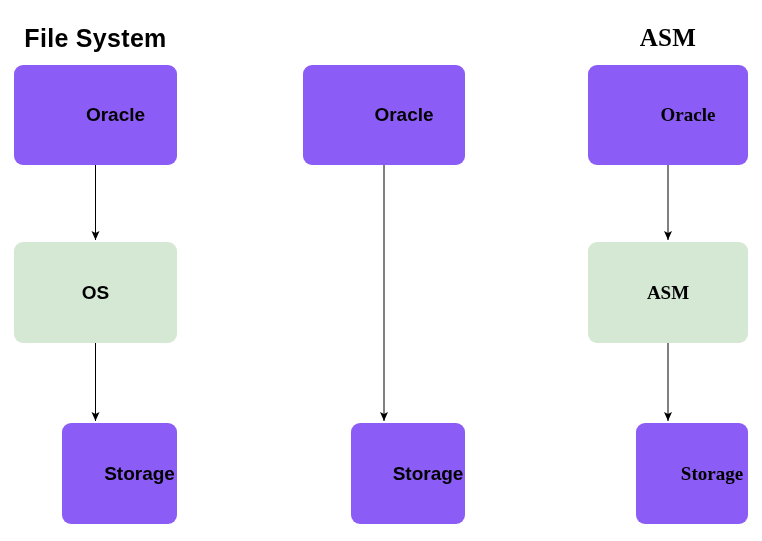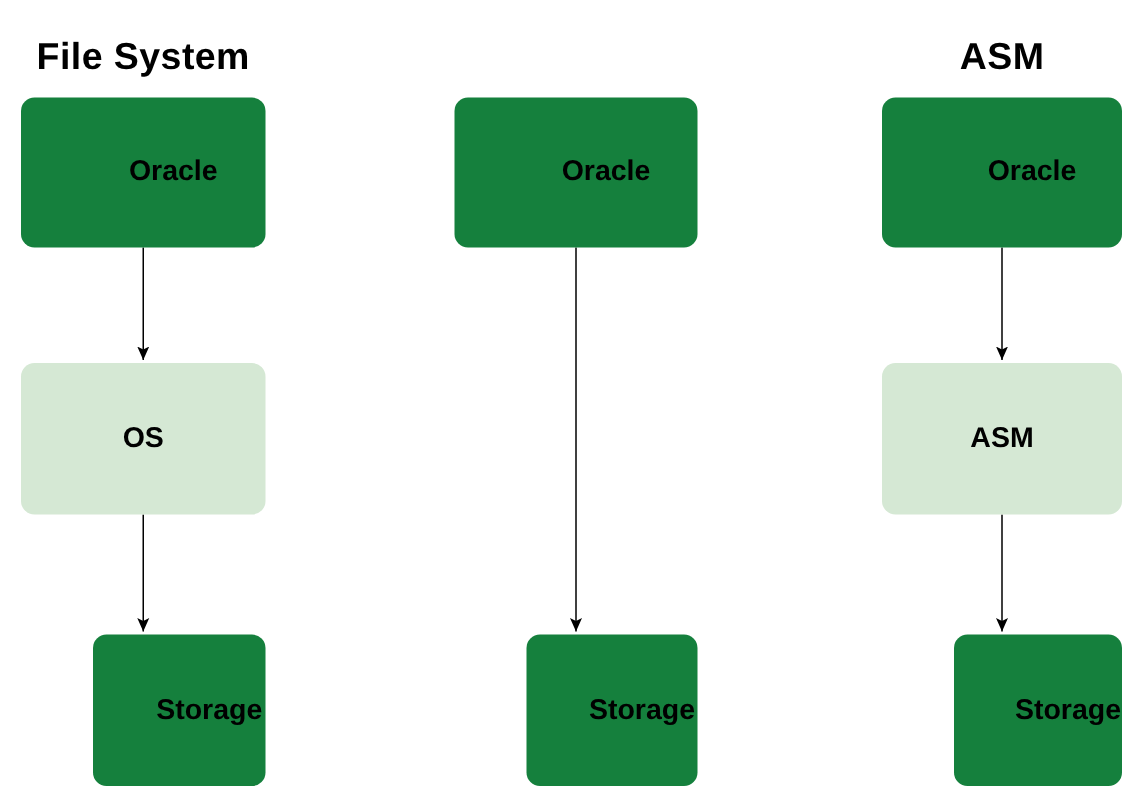--- a/index.html
+++ b/index.html
@@ -46,21 +46,21 @@
     border-radius: 9px;
     display: flex;
     align-items: center;
     justify-content: center;
   }
   .node .label {
     font-size: 19px;
     font-weight: bold;
     color: #000000;
   }
-  .node.blue  { background: #15803d; padding-left: 40px; }
+  .node.blue  { background: #8b5cf6; padding-left: 40px; }
   .node.green { background: #d5e8d4; }
   .row1 { top: 65px;  height: 100px; }
   .row2 { top: 242px; height: 101px; text-align: center; }
   .row3 { top: 423px; height: 101px; margin-left: 48px; }
 </style>
 </head>
 <body>
 
 <div class="canvas">
 
@@ -92,21 +92,21 @@
 
   <div class="col" style="left:303px; width:162px;">
     <div class="node blue row1">
       <span class="label">Oracle</span>
     </div>
     <div class="node blue row3">
       <span class="label">Storage</span>
     </div>
   </div>
 
-  <div class="col" style="left:588px; width:160px;">
+  <div class="col" style="left:588px; width:160px;font-family:Liberation Serif, serif;">
     <div class="col-title">ASM</div>
     <div class="node blue row1">
       <span class="label">Oracle</span>
     </div>
     <div class="node green row2">
       <span class="label">ASM</span>
     </div>
     <div class="node blue row3">
       <span class="label">Storage</span>
     </div>

